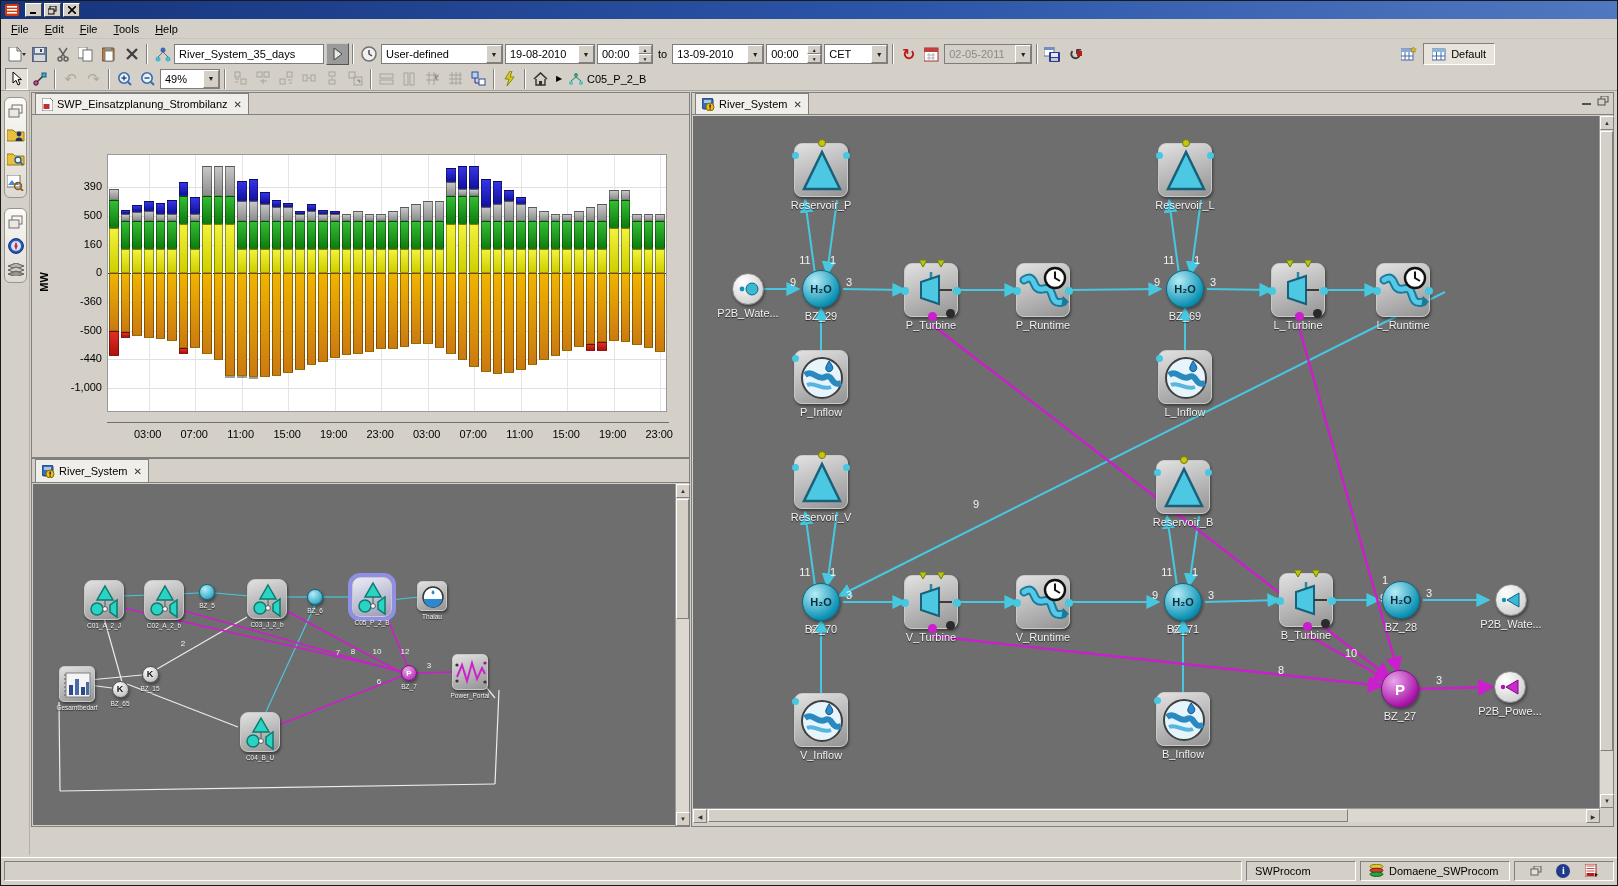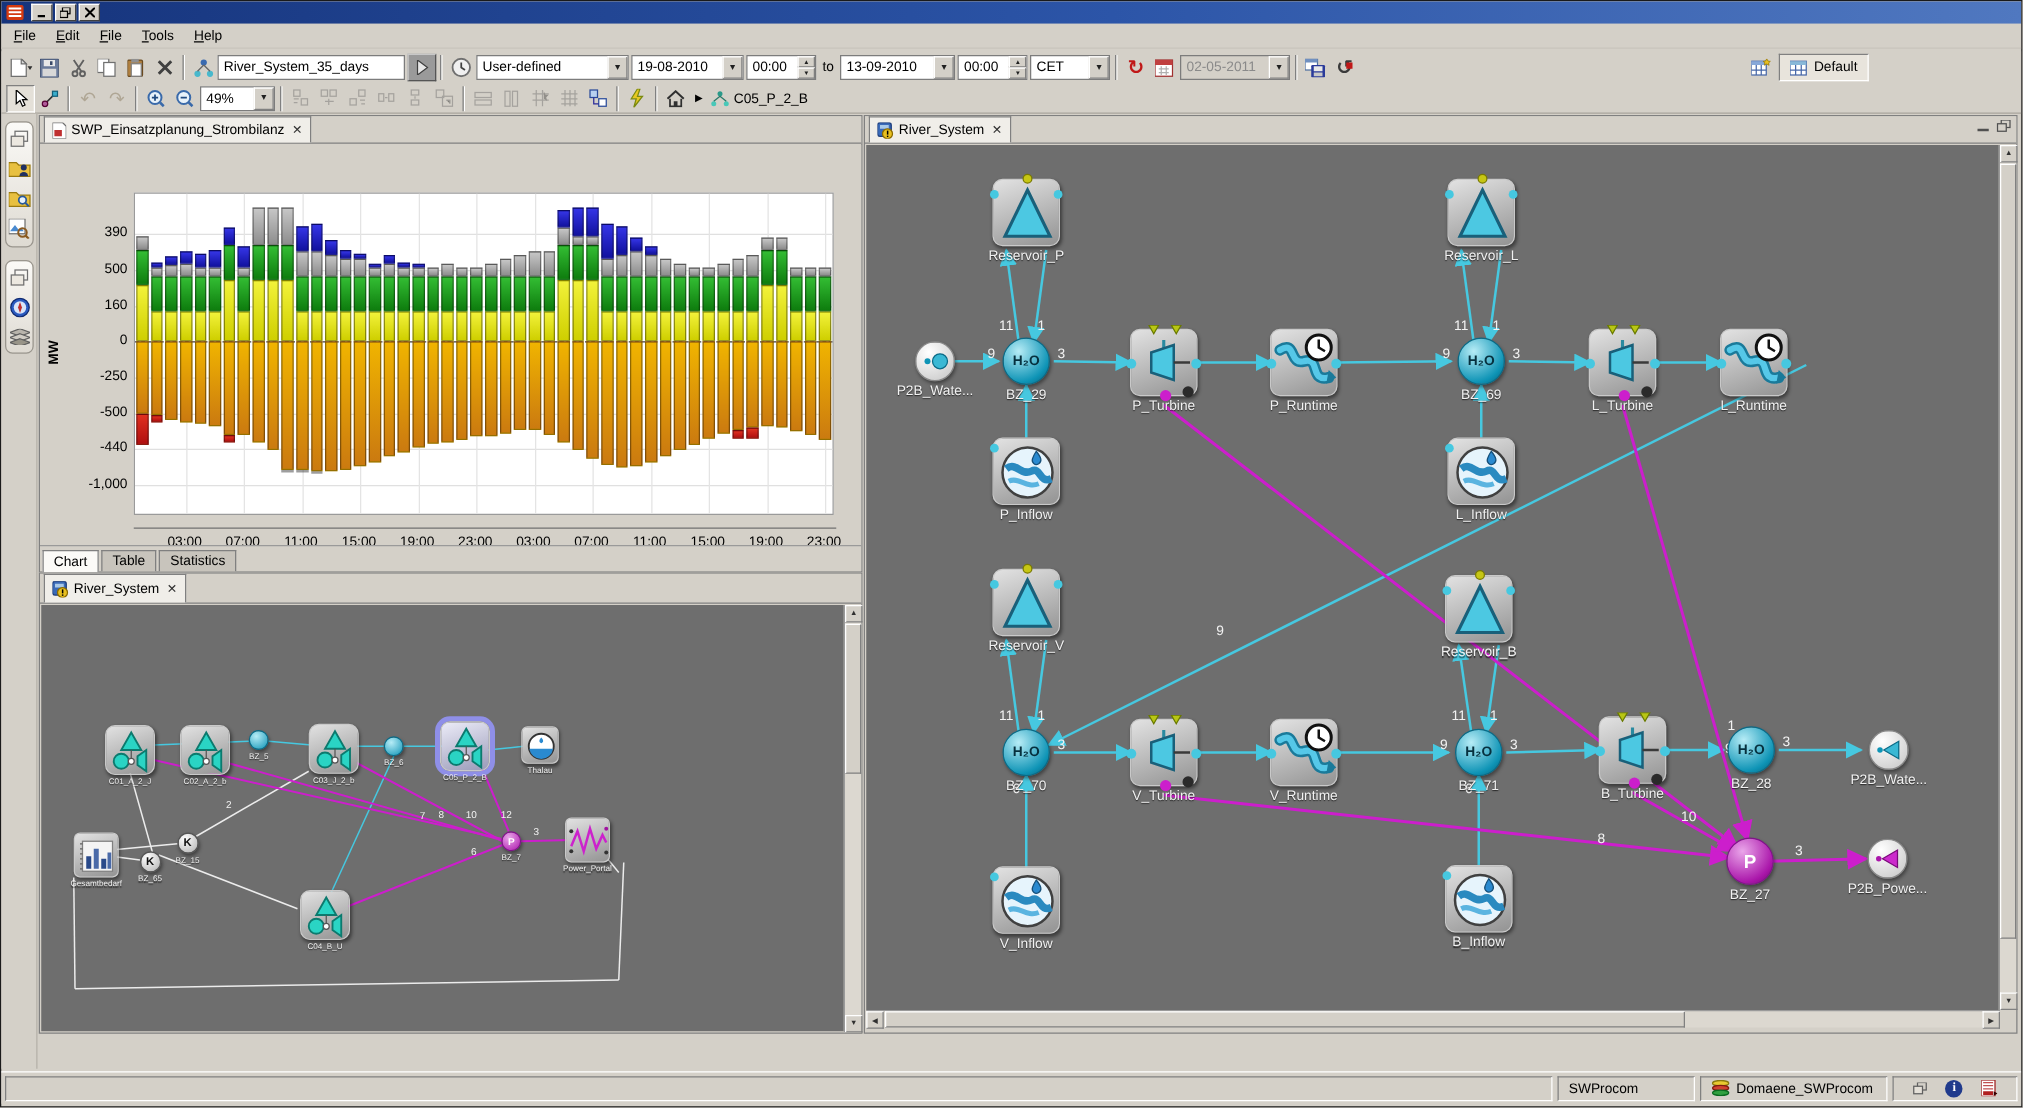--- a/index.html
+++ b/index.html
@@ -451,21 +451,21 @@
         <span class="close">✕</span>
       </span>
     </div>
     <div class="chartwrap" style="top:23px;bottom:21px;">
       <div class="mwlabel" style="left:2px;top:160px;">MW</div>
       <div id="yticks">
           <div class="ytick" style="left: 20px; top: 64.1435px;">390</div>
           <div class="ytick" style="left: 20px; top: 92.843px;">500</div>
           <div class="ytick" style="left: 20px; top: 121.543px;">160</div>
           <div class="ytick" style="left: 20px; top: 150.242px;">0</div>
-          <div class="ytick" style="left: 20px; top: 178.942px;">-250</div>
+          <div class="ytick" style="left: 20px; top: 178.942px;">-360</div>
           <div class="ytick" style="left: 20px; top: 207.641px;">-500</div>
           <div class="ytick" style="left: 20px; top: 236.341px;">-440</div>
           <div class="ytick" style="left: 20px; top: 265.04px;">-1,000</div>
         </div>
       <div id="plot">
           <div class="gridh" style="top: 32.1435px;"></div>
           <div class="gridh" style="top: 60.843px;"></div>
           <div class="gridh" style="top: 89.5426px;"></div>
           <div class="gridh" style="top: 146.942px;"></div>
           <div class="gridh" style="top: 175.641px;"></div>
@@ -716,25 +716,20 @@
           <div class="xtick" style="left: 279.688px; top: 312px;">19:00</div>
           <div class="xtick" style="left: 326.188px; top: 312px;">23:00</div>
           <div class="xtick" style="left: 372.688px; top: 312px;">03:00</div>
           <div class="xtick" style="left: 419.188px; top: 312px;">07:00</div>
           <div class="xtick" style="left: 465.688px; top: 312px;">11:00</div>
           <div class="xtick" style="left: 512.188px; top: 312px;">15:00</div>
           <div class="xtick" style="left: 558.688px; top: 312px;">19:00</div>
           <div class="xtick" style="left: 605.188px; top: 312px;">23:00</div>
         </div>
     </div>
-    <div class="ctabs" id="charttabs">
-        <span class="ctab active">Chart</span>
-        <span class="ctab">Table</span>
-        <span class="ctab">Statistics</span>
-      </div>
   </div>
 
   <div class="panel" style="left:30px;top:457px;width:659px;height:369px;">
     <div class="tabbar" style="height:24px">
       <span class="etab" style="height:23px">
         <svg width="13" height="13">
             <rect x="0" y="0" width="11" height="11" rx="2" fill="#3a6ab8" stroke="#1a3a78"></rect>
             <rect x="2" y="2" width="7" height="3" fill="#a8c8e8"></rect>
             <circle cx="8" cy="9" r="4" fill="#e8c020" stroke="#8a6a00"></circle>
             <rect x="7.5" y="6.5" width="1.2" height="3.2" fill="#000"></rect>

